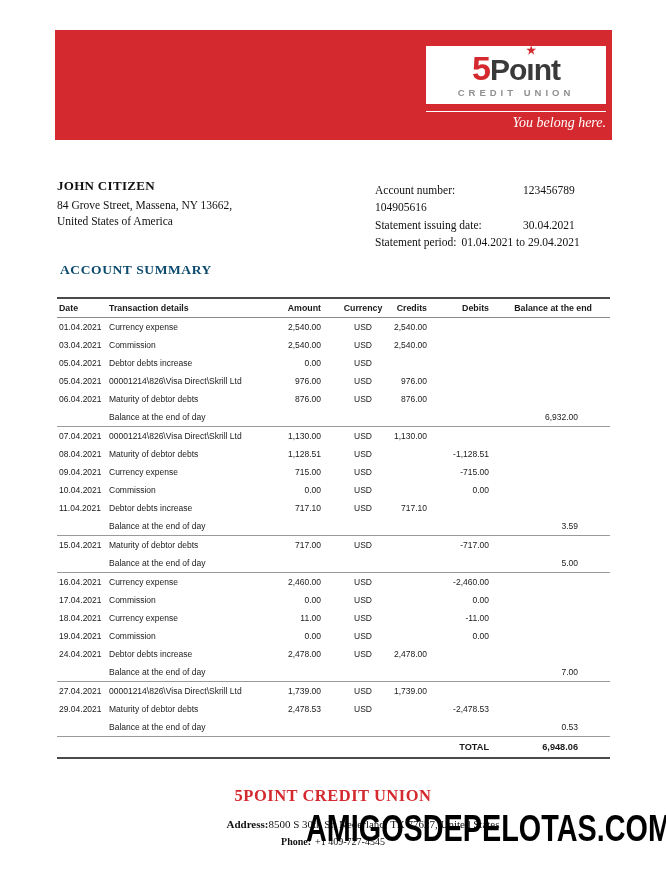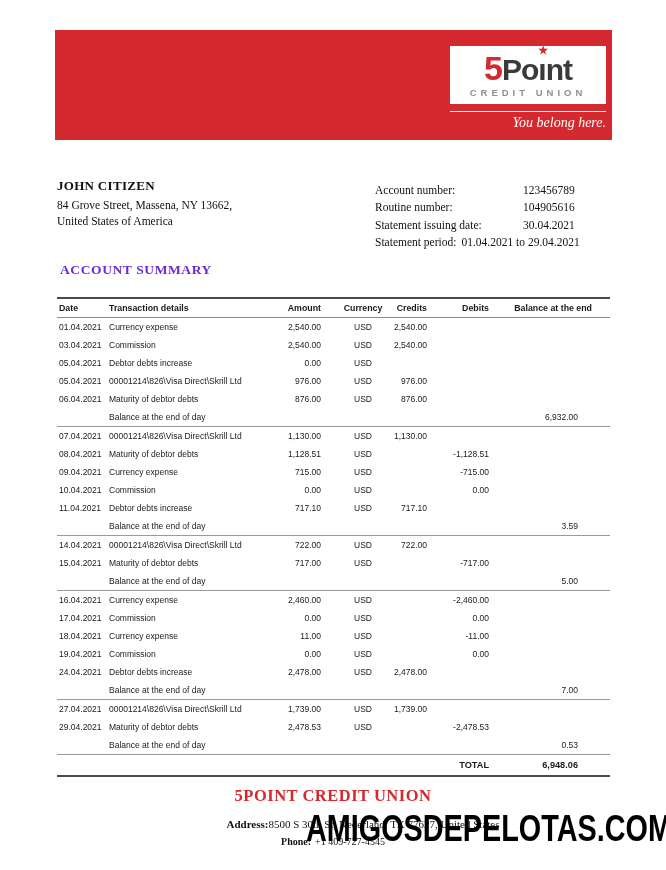--- a/index.html
+++ b/index.html
@@ -4,42 +4,42 @@
 <style>
   * { margin:0; padding:0; box-sizing:border-box; }
   body { background:#ffffff; }
   .page {
     position:relative; width:666px; height:870px; background:#ffffff;
     font-family:"Liberation Serif", serif; color:#111; overflow:hidden;
   }
 
   
   .banner { position:absolute; left:55px; top:30px; width:557px; height:110px; background:#d4292e; }
-  .logo-wrap { position:absolute; right:6px; top:16px; width:156px; }
+  .logo-wrap { position:absolute; right:6px; top:16px; width:180px; }
   .logo-box { background:#ffffff; padding:5px 8px 6px; text-align:center; }
   .logo-text { font-family:"Liberation Sans", sans-serif; font-weight:bold; font-size:30px; line-height:1.05; color:#3a3a3a; letter-spacing:-1px; }
   .logo-five { color:#d4292e; font-size:34px; }
   .logo-i { position:relative; display:inline-block; }
   .logo-star { position:absolute; top:-9px; left:0px; font-size:11px; color:#d4292e; letter-spacing:0; }
   .logo-sub { font-family:"Liberation Sans", sans-serif; color:#8f8f8f; font-size:9.5px; font-weight:bold; letter-spacing:4px; margin-top:0; }
   .tagline-rule { border-top:1px solid #ffffff; margin-top:7px; }
   .tagline { color:#ffffff; font-style:italic; font-size:14px; text-align:right; margin-top:3px; }
 
   
   .customer { position:absolute; left:57px; top:178px; }
   .customer-name { font-size:13px; font-weight:bold; letter-spacing:0.3px; }
   .customer-addr { font-size:11.5px; line-height:1.4; margin-top:3px; }
 
   .account-info { position:absolute; left:375px; top:182px; font-size:11.5px; line-height:1.5; }
   .acct-row { display:flex; }
   .acct-label { width:148px; flex:none; }
   .acct-row:last-child .acct-label { width:auto; margin-right:5px; }
 
   
-  .summary-title { position:absolute; left:60px; top:262px; color:#6d28d9; font-size:13.5px; font-weight:bold; letter-spacing:0.6px; }
+  .summary-title { position:absolute; left:60px; top:262px; color:#0c4a6e; font-size:13.5px; font-weight:bold; letter-spacing:0.6px; }
 
   
   .stmt-table {
     position:absolute; left:57px; top:297px; width:553px;
     border-collapse:collapse; table-layout:fixed;
     font-family:"Liberation Sans", sans-serif; font-size:8.5px; color:#1a1a1a;
   }
   .stmt-table col:nth-child(1){ width:52px; }
   .stmt-table col:nth-child(2){ width:168px; }
   .stmt-table col:nth-child(3){ width:62px; }
@@ -99,21 +99,20 @@
       <div>United States of America</div>
     </div>
   </div>
 
   <div class="account-info">
       <div class="acct-row">
         <span class="acct-label">Account number:</span>
         <span class="acct-value">123456789</span>
       </div>
       <div class="acct-row">
-        <span class="acct-label">Routine number:</span>
         <span class="acct-value">104905616</span>
       </div>
       <div class="acct-row">
         <span class="acct-label">Statement issuing date:</span>
         <span class="acct-value">30.04.2021</span>
       </div>
       <div class="acct-row">
         <span class="acct-label">Statement period:</span>
         <span class="acct-value">01.04.2021 to 29.04.2021</span>
       </div>
@@ -245,29 +244,20 @@
         <tr class="balance-row">
           <td></td>
           <td>Balance at the end of day</td>
           <td></td>
           <td></td>
           <td></td>
           <td></td>
           <td>3.59</td>
         </tr>
         <tr>
-          <td>14.04.2021</td>
-          <td>00001214\826\Visa Direct\Skrill Ltd</td>
-          <td>722.00</td>
-          <td>USD</td>
-          <td>722.00</td>
-          <td></td>
-          <td></td>
-        </tr>
-        <tr>
           <td>15.04.2021</td>
           <td>Maturity of debtor debts</td>
           <td>717.00</td>
           <td>USD</td>
           <td></td>
           <td>-717.00</td>
           <td></td>
         </tr>
         <tr class="balance-row">
           <td></td>

